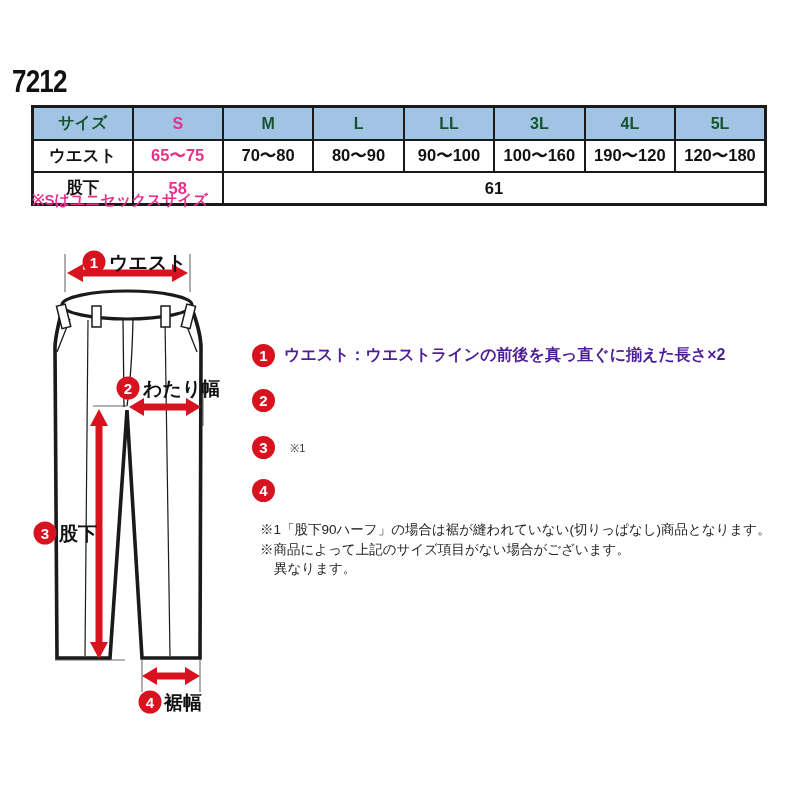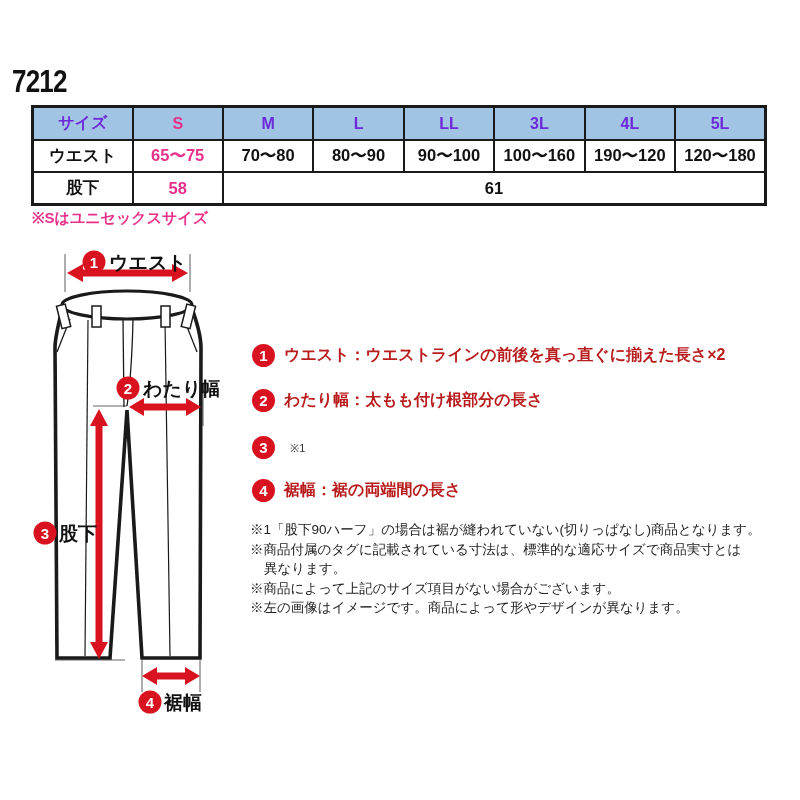--- a/index.html
+++ b/index.html
@@ -16,44 +16,44 @@
   .size-table{
     position:absolute;left:31px;top:105px;width:736px;border-collapse:collapse;
     table-layout:fixed;
   }
   .size-table col.first{width:100px;}
   .size-table th,.size-table td{
     border:2px solid #1a1a1a;text-align:center;vertical-align:middle;
     font-weight:700;padding:0;
   }
   .size-table{border:3px solid #1a1a1a;}
-  .size-table th{height:31px;background:#a2c4e4;font-size:16px;color:#6d28d9;}
+  .size-table th{height:31px;background:#a2c4e4;font-size:16px;color:#14532d;}
   .size-table td{height:30px;background:#fff;font-size:16.5px;color:#111;}
   .pink{color:#e8308a !important;}
   .unisex-note{
-    position:absolute;left:32px;top:207px;font-size:15px;font-weight:600;color:#e8308a;
+    position:absolute;left:32px;top:189px;font-size:15px;font-weight:600;color:#e8308a;
   }
   
   .pants-svg{position:absolute;left:30px;top:240px;}
   .svg-label{font-family:"Liberation Sans", sans-serif;font-size:19px;font-weight:700;fill:#111;}
   .svg-num{font-family:"Liberation Sans", sans-serif;font-size:15px;font-weight:700;fill:#fff;}
   
   .legend-item{
     position:absolute;left:252px;display:flex;align-items:center;gap:9px;
   }
   .legend-circle{
     width:23px;height:23px;border-radius:50%;background:#d8121f;flex:0 0 23px;
     display:flex;align-items:center;justify-content:center;
     color:#fff;font-size:15px;font-weight:700;
   }
-  .legend-text{font-size:16px;font-weight:600;color:#b91c1c;white-space:nowrap;}
+  .legend-text{font-size:16px;font-weight:600;color:#4c1d95;white-space:nowrap;}
   .legend-suffix{font-size:11px;font-weight:400;color:#333;margin-left:6px;}
   
   .footnotes{
-    position:absolute;left:250px;top:520px;width:535px;font-size:13.5px;
+    position:absolute;left:260px;top:520px;width:535px;font-size:13.5px;
     color:#222;line-height:19.5px;
   }
   .footnote-line{white-space:nowrap;}
   .footnote-line.indent{padding-left:14px;}
 </style>
 </head>
 <body>
 
 <div class="product-code">7212</div>
 
@@ -167,30 +167,26 @@
     <text class="svg-label" x="134" y="469">裾幅</text>
   </g>
 </svg>
 
 <div class="legend-item" style="top:344px;">
   <div class="legend-circle">1</div>
   <div class="legend-text">ウエスト：ウエストラインの前後を真っ直ぐに揃えた長さ×2</div>
 </div>
 <div class="legend-item" style="top:389px;">
   <div class="legend-circle">2</div>
-  <div class="legend-text">わたり幅：太もも付け根部分の長さ</div>
 </div>
 <div class="legend-item" style="top:436px;">
   <div class="legend-circle">3</div>
   <span class="legend-suffix">※1</span>
 </div>
 <div class="legend-item" style="top:479px;">
   <div class="legend-circle">4</div>
-  <div class="legend-text">裾幅：裾の両端間の長さ</div>
 </div>
 
 <div class="footnotes">
   <div class="footnote-line">※1「股下90ハーフ」の場合は裾が縫われていない(切りっぱなし)商品となります。</div>
-  <div class="footnote-line">※商品付属のタグに記載されている寸法は、標準的な適応サイズで商品実寸とは</div>
+  <div class="footnote-line">※商品によって上記のサイズ項目がない場合がございます。</div>
   <div class="footnote-line indent">異なります。</div>
-  <div class="footnote-line">※商品によって上記のサイズ項目がない場合がございます。</div>
-  <div class="footnote-line">※左の画像はイメージです。商品によって形やデザインが異なります。</div>
 </div>
 
 </body></html>

